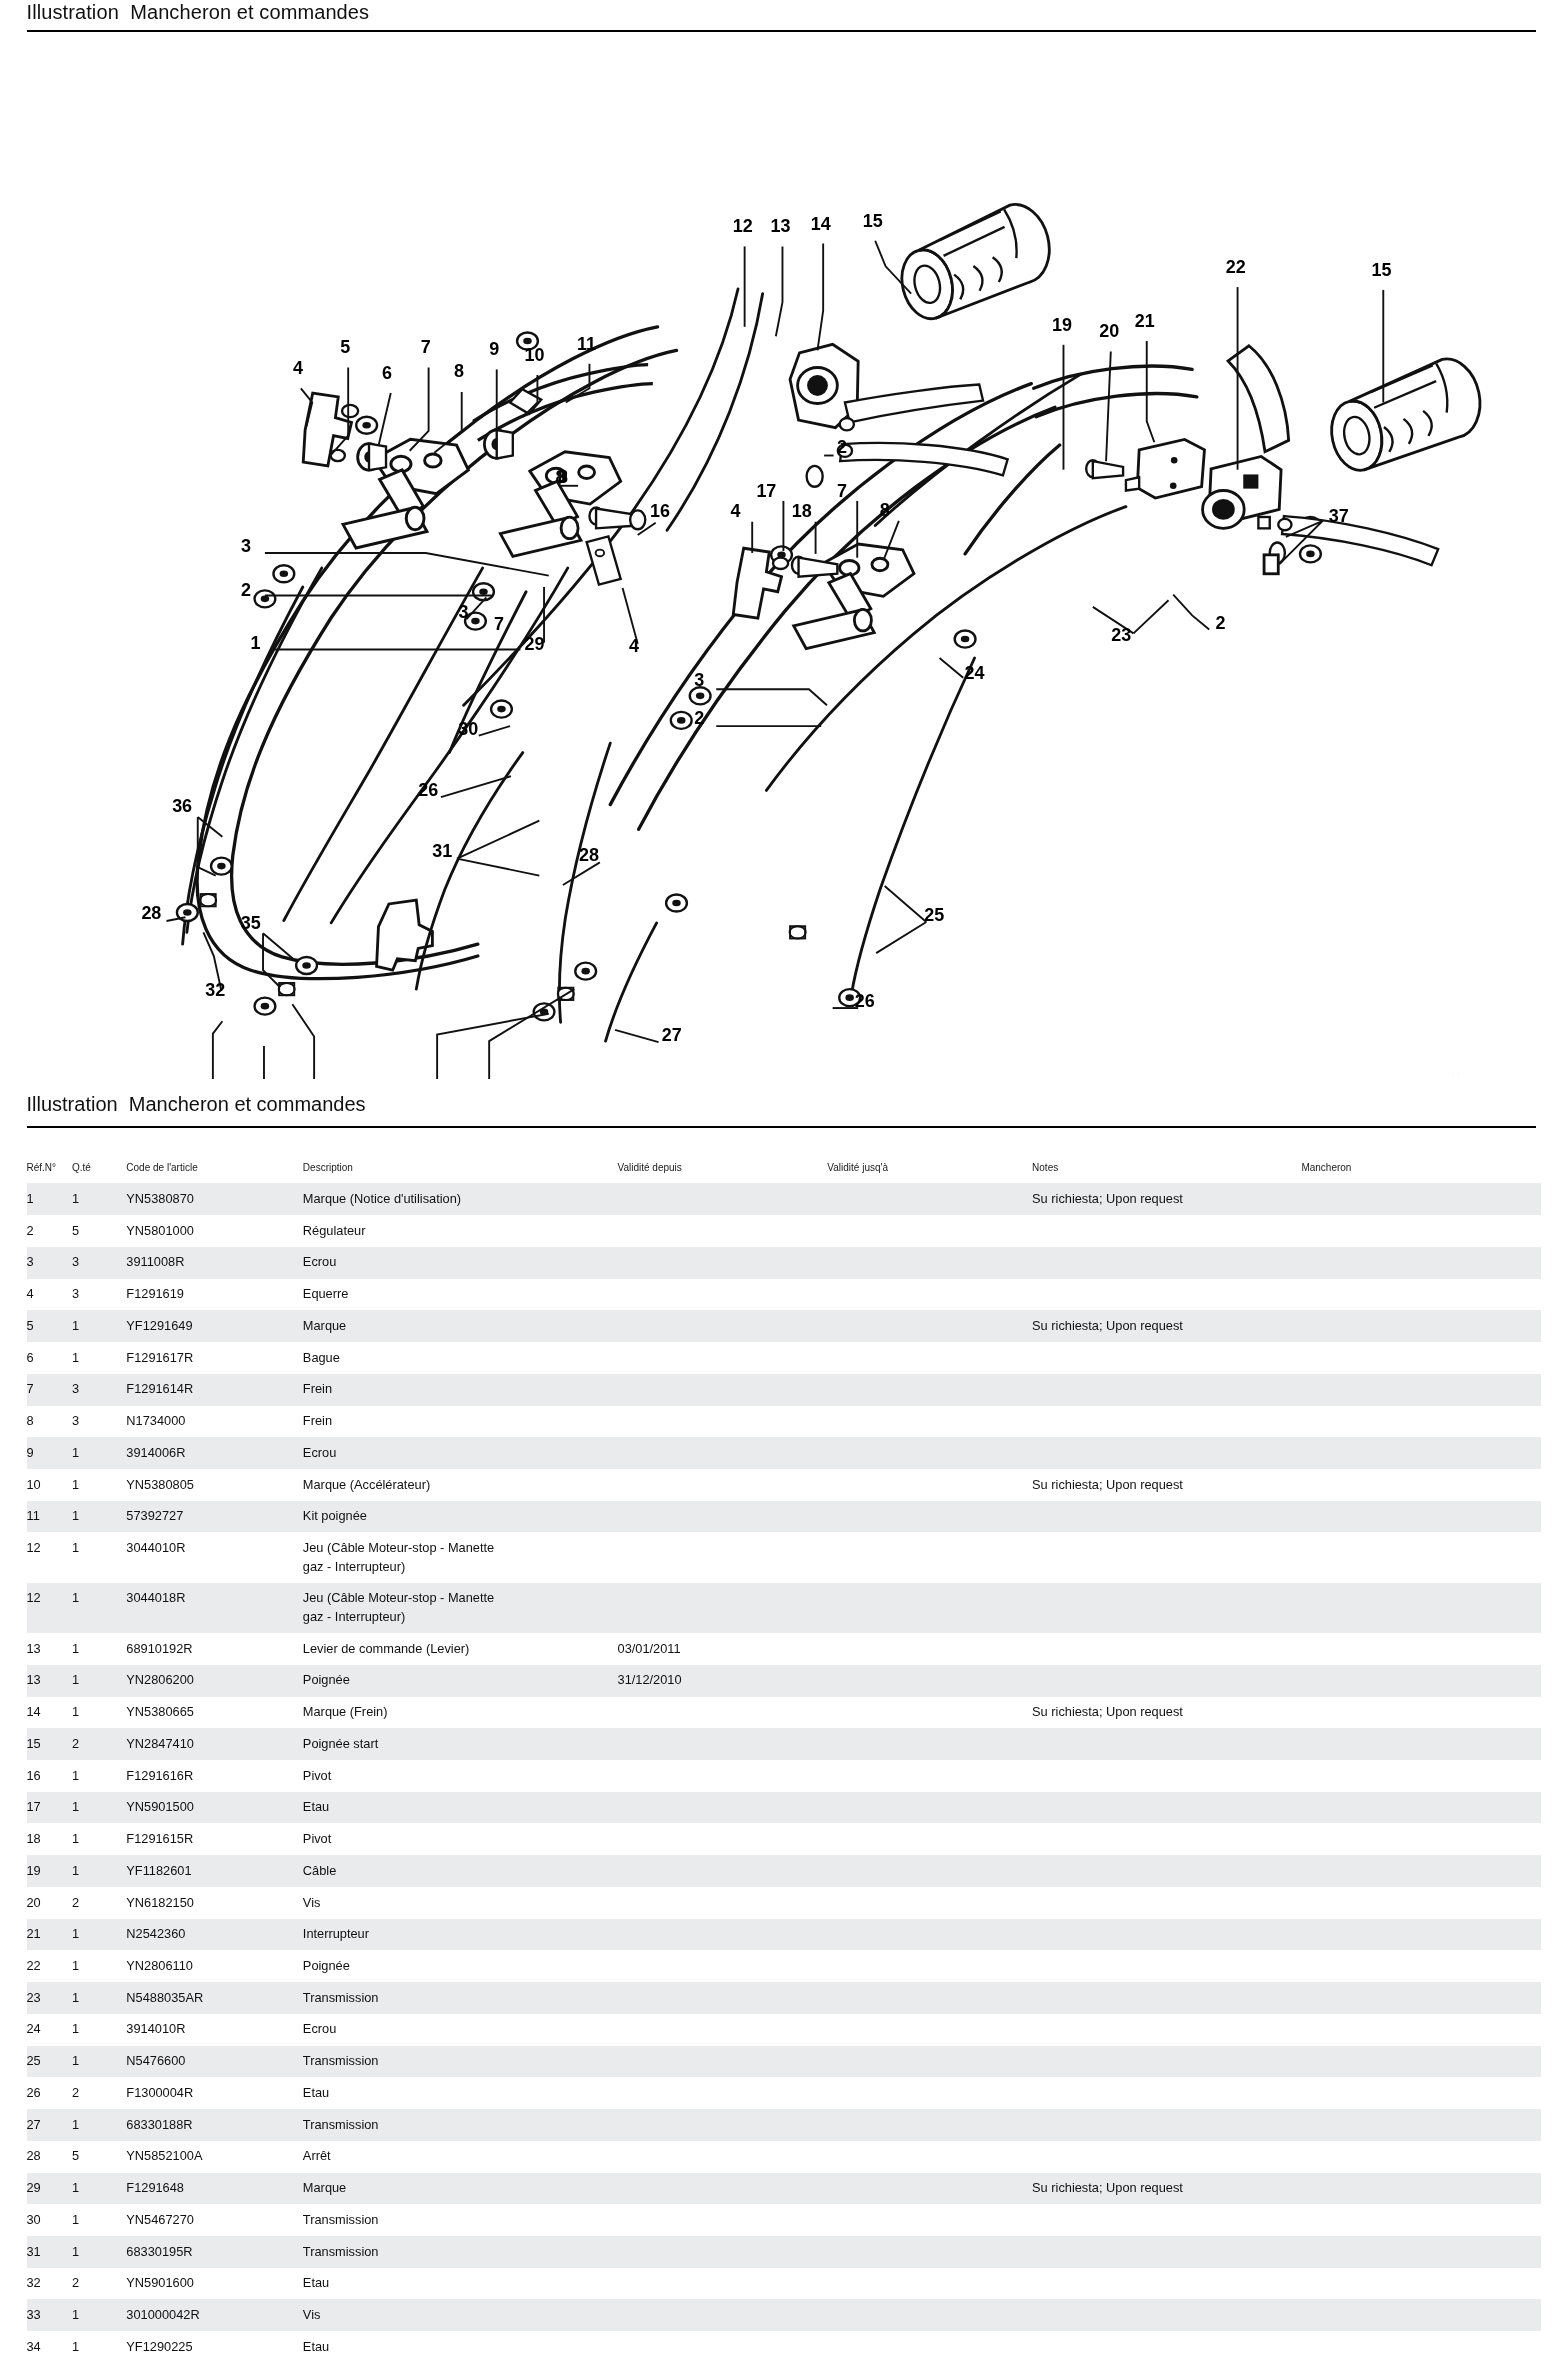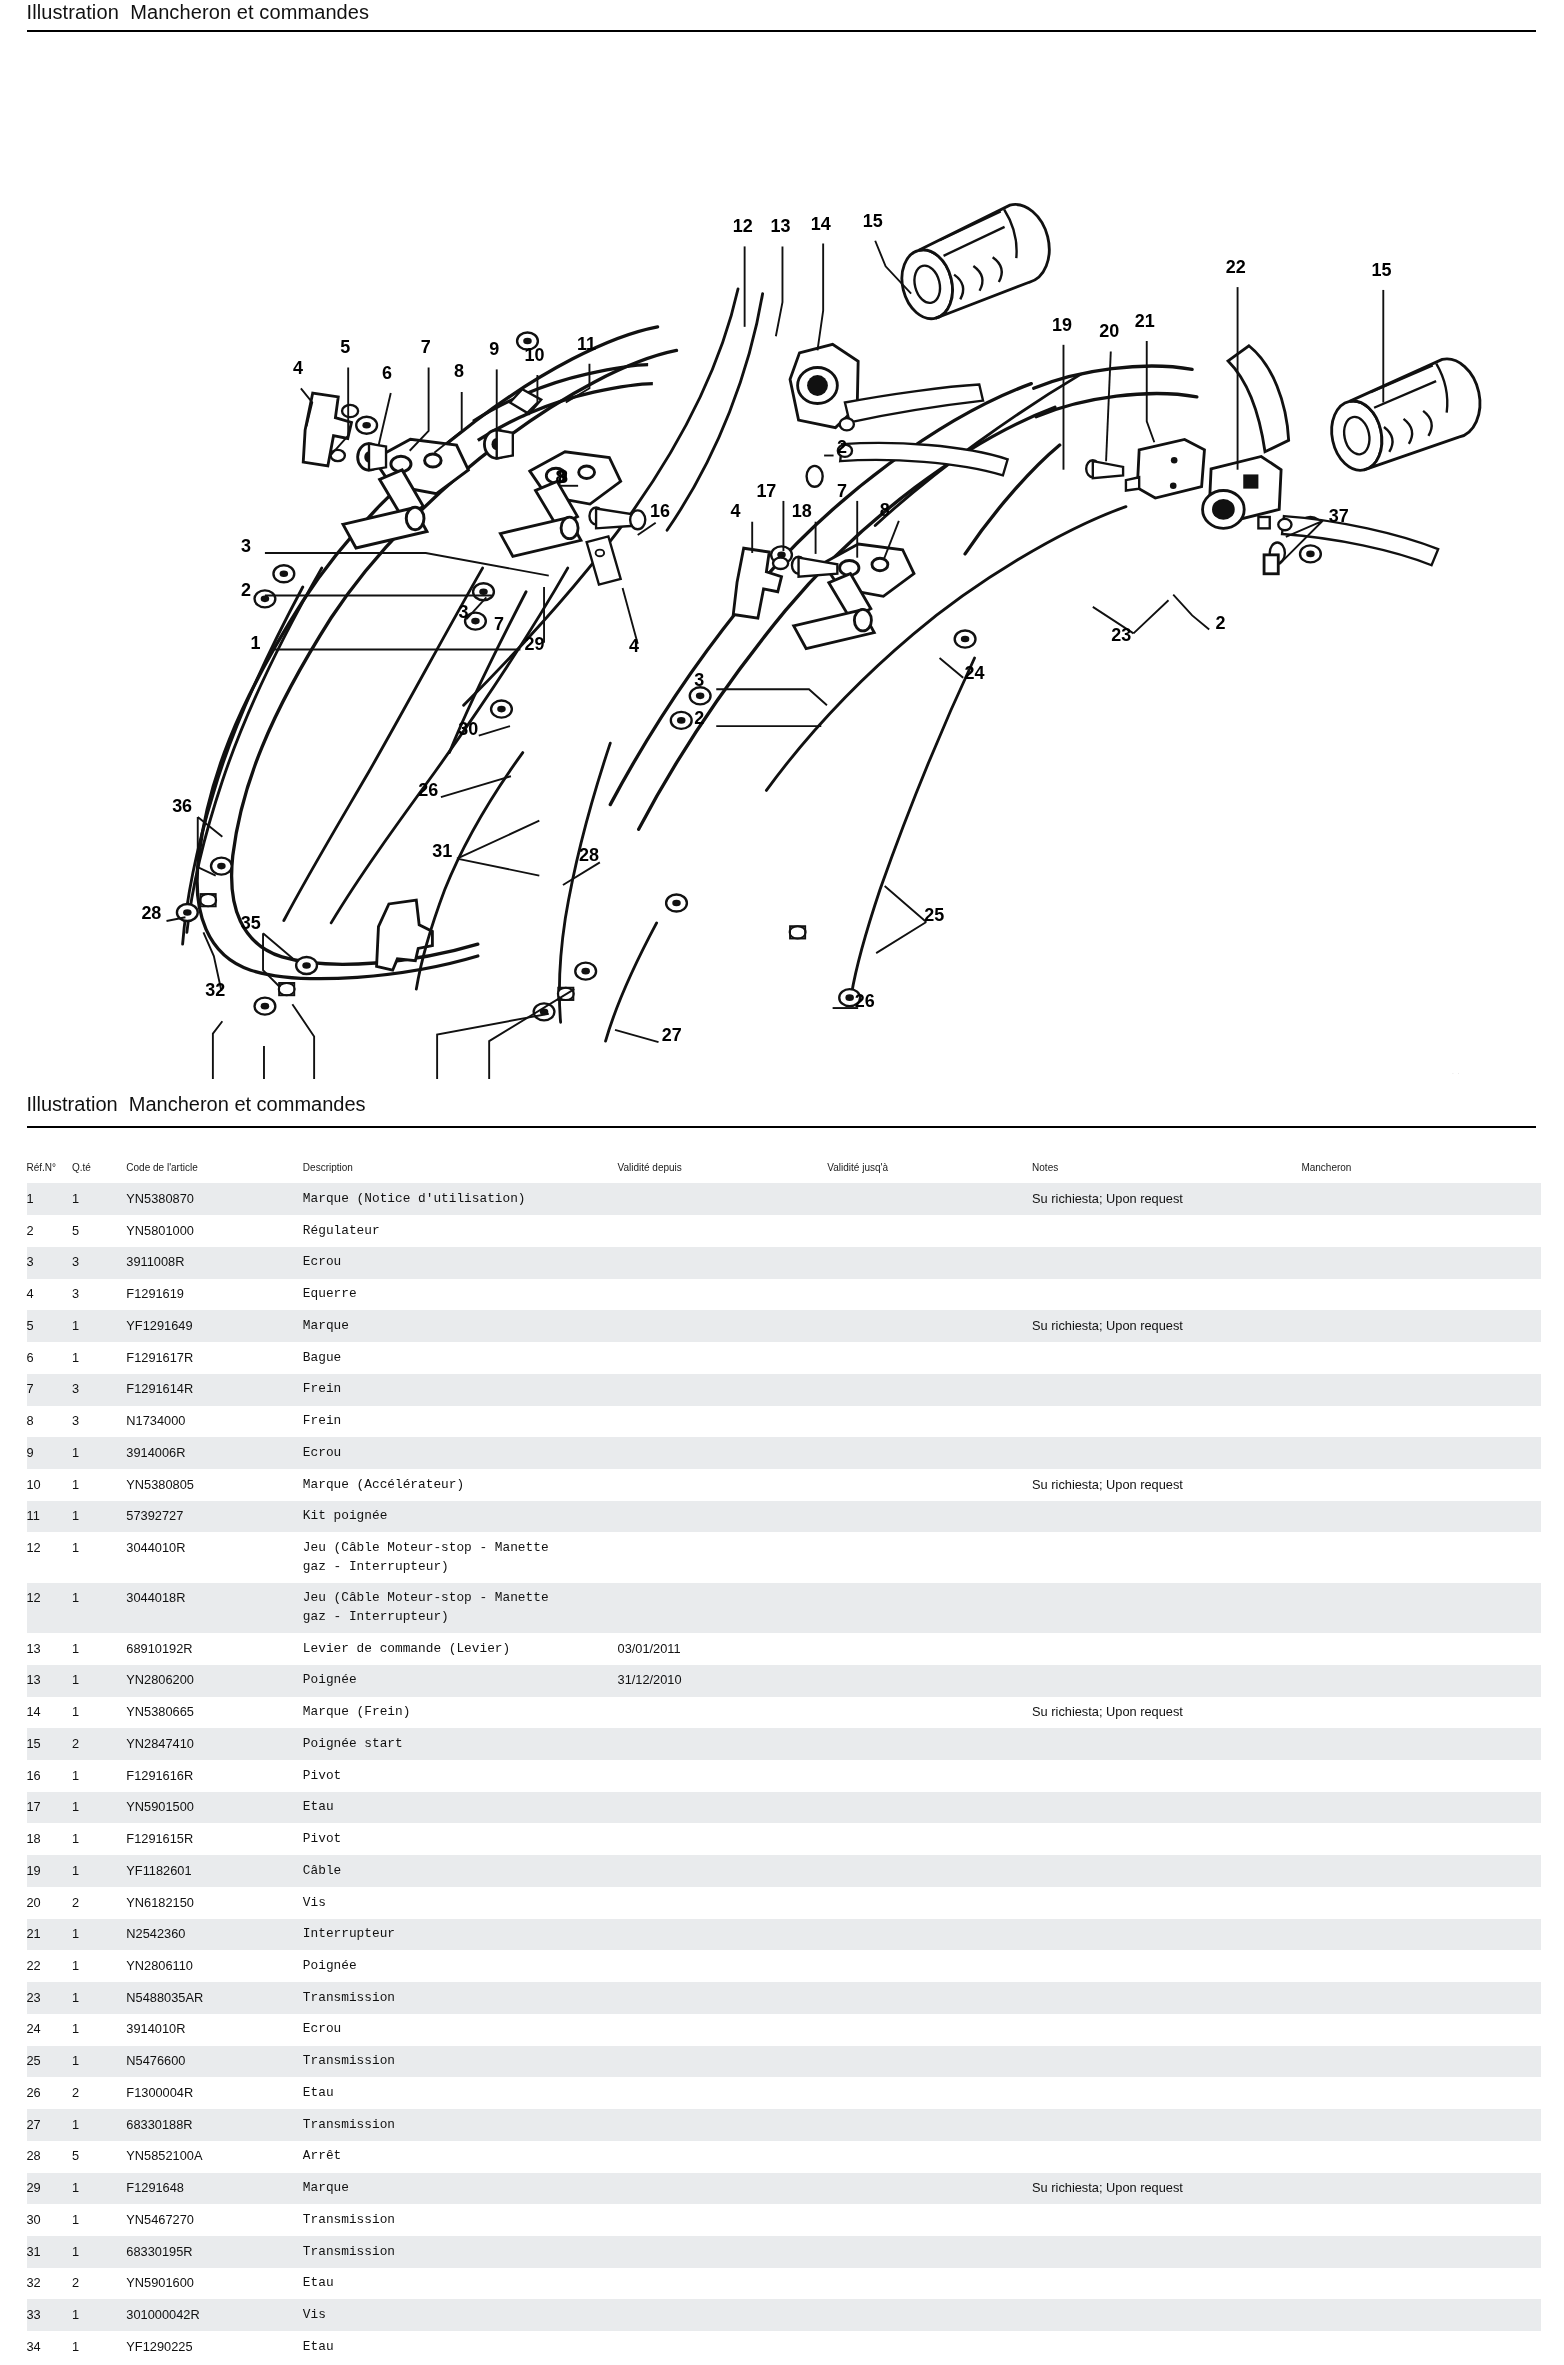--- a/index.html
+++ b/index.html
@@ -94,21 +94,21 @@
   col.c-qty   { width: 54px; }
   col.c-code  { width: 175px; }
   col.c-desc  { width: 312px; }
   col.c-from  { width: 208px; }
   col.c-to    { width: 203px; }
   col.c-notes { width: 267px; }
   col.c-bull  { width: 237px; }
 
   td.cell-ref, td.cell-qty { padding-left: 0.9px; }
   td.cell-code { padding-left: 0.9px; margin-top: 48px; }
-  td.cell-desc { padding-left: 0.9px; white-space: pre-line; font-family: Liberation Mono, monospace; }
+  td.cell-desc { padding-left: 0.9px; white-space: pre-line; }
   td.cell-notes { padding-left: 0.9px; }
 
   
   th.h-ref { padding-left: 0.9px; }
 
   .faint-mark {
     position: absolute;
     left: 1452px; top: 1068px;
     font-size: 6.6px;
     color: #d8d8d8;

